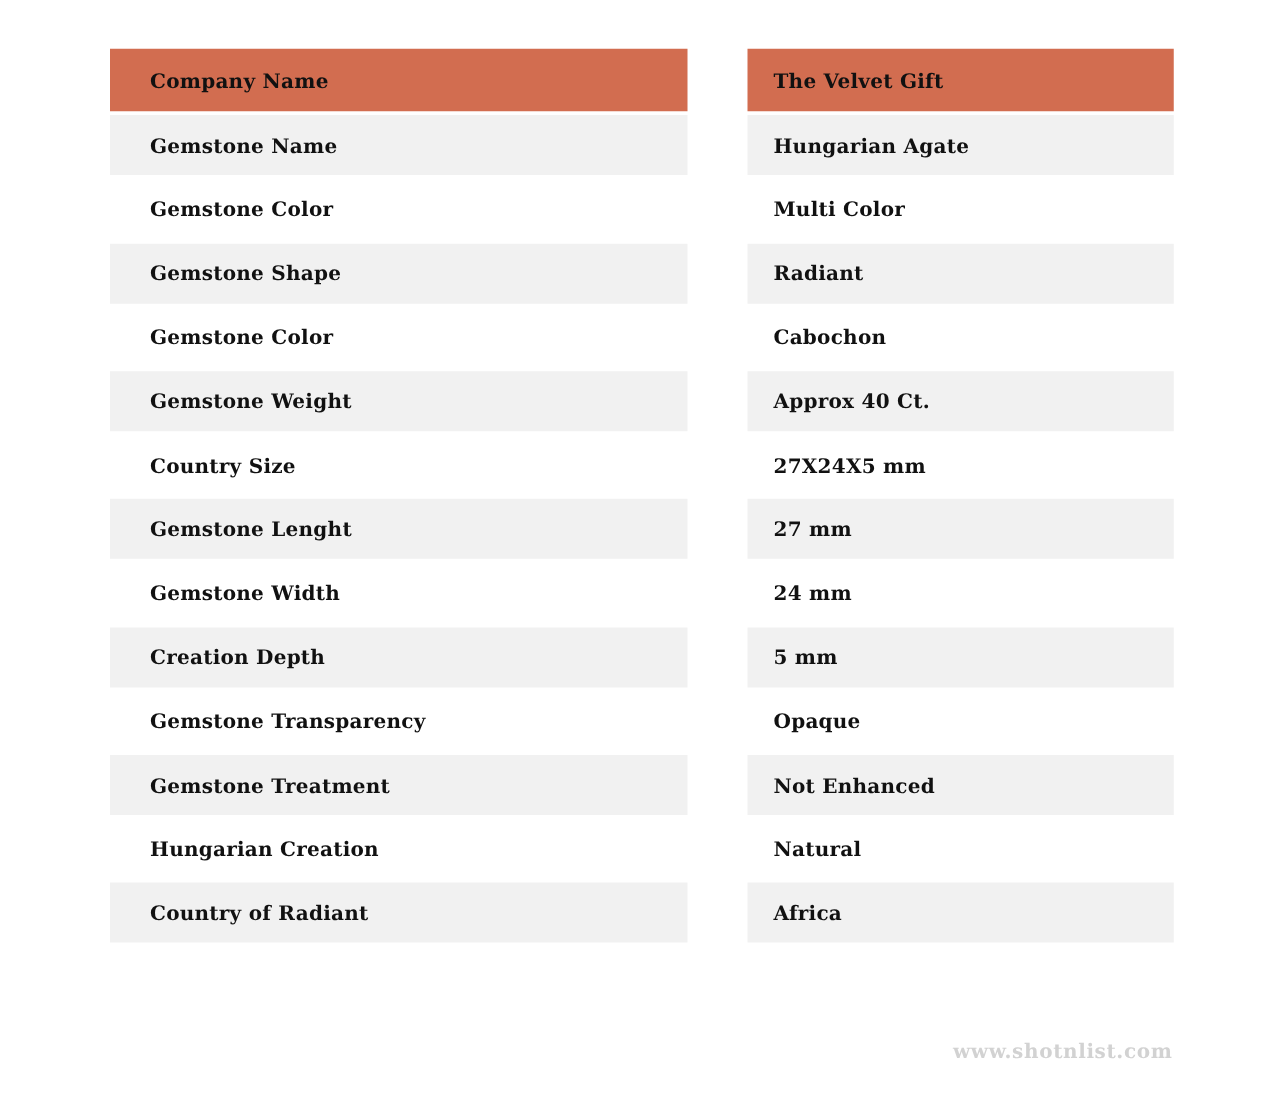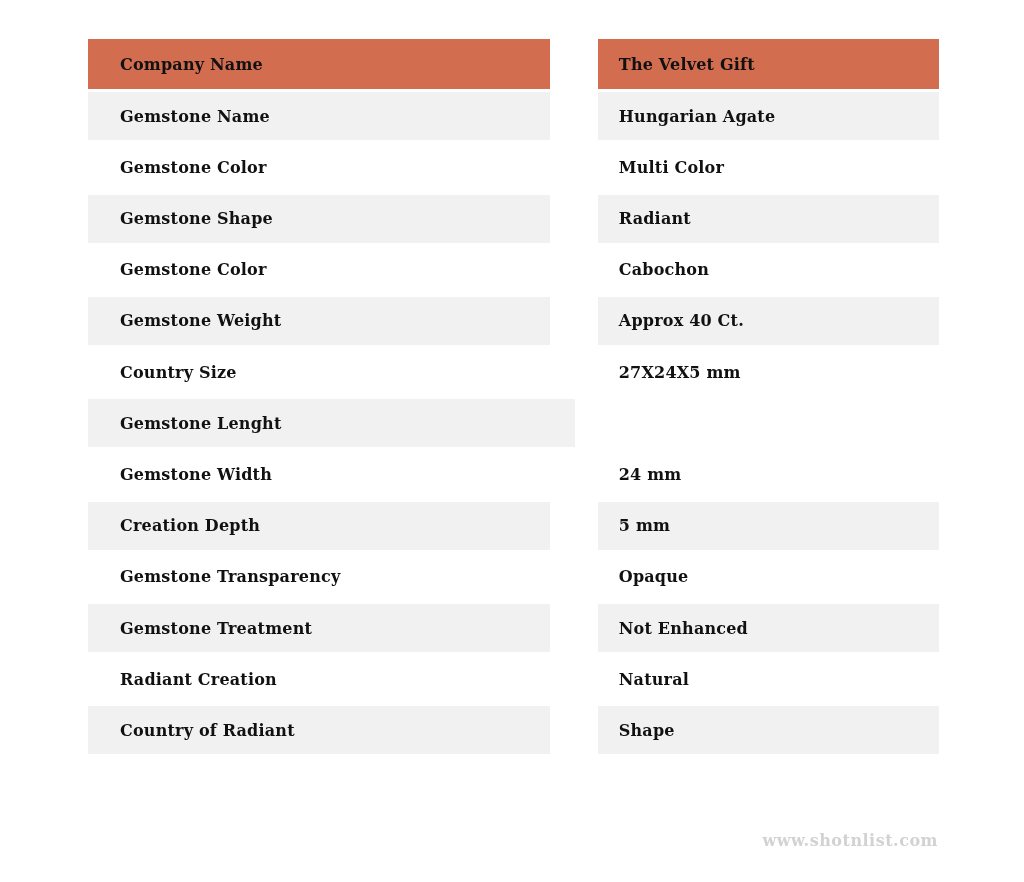--- a/index.html
+++ b/index.html
@@ -86,42 +86,43 @@
     <div class="row">
       <div class="cell label-cell">Gemstone Weight</div>
       <div class="cell value-cell">Approx 40 Ct.</div>
     </div>
     <div class="row">
       <div class="cell label-cell">Country Size</div>
       <div class="cell value-cell">27X24X5 mm</div>
     </div>
     <div class="row">
       <div class="cell label-cell">Gemstone Lenght</div>
+      <div class="cell value-cell">27 mm</div>
     </div>
     <div class="row">
       <div class="cell label-cell">Gemstone Width</div>
       <div class="cell value-cell">24 mm</div>
     </div>
     <div class="row">
       <div class="cell label-cell">Creation Depth</div>
       <div class="cell value-cell">5 mm</div>
     </div>
     <div class="row">
       <div class="cell label-cell">Gemstone Transparency</div>
       <div class="cell value-cell">Opaque</div>
     </div>
     <div class="row">
       <div class="cell label-cell">Gemstone Treatment</div>
       <div class="cell value-cell">Not Enhanced</div>
     </div>
     <div class="row">
-      <div class="cell label-cell">Radiant Creation</div>
+      <div class="cell label-cell">Hungarian Creation</div>
       <div class="cell value-cell">Natural</div>
     </div>
     <div class="row">
       <div class="cell label-cell">Country of Radiant</div>
-      <div class="cell value-cell">Shape</div>
+      <div class="cell value-cell">Africa</div>
     </div>
 
   </div>
 
   <div class="watermark">www.shotnlist.com</div>
 </div>
 
 </body></html>

